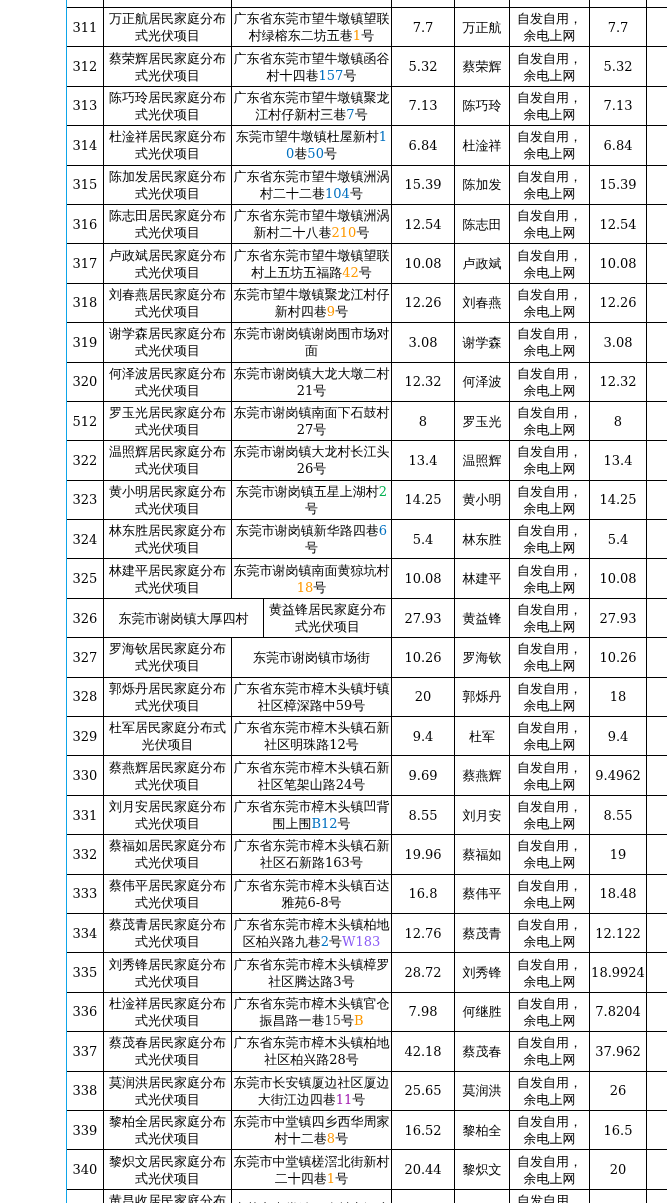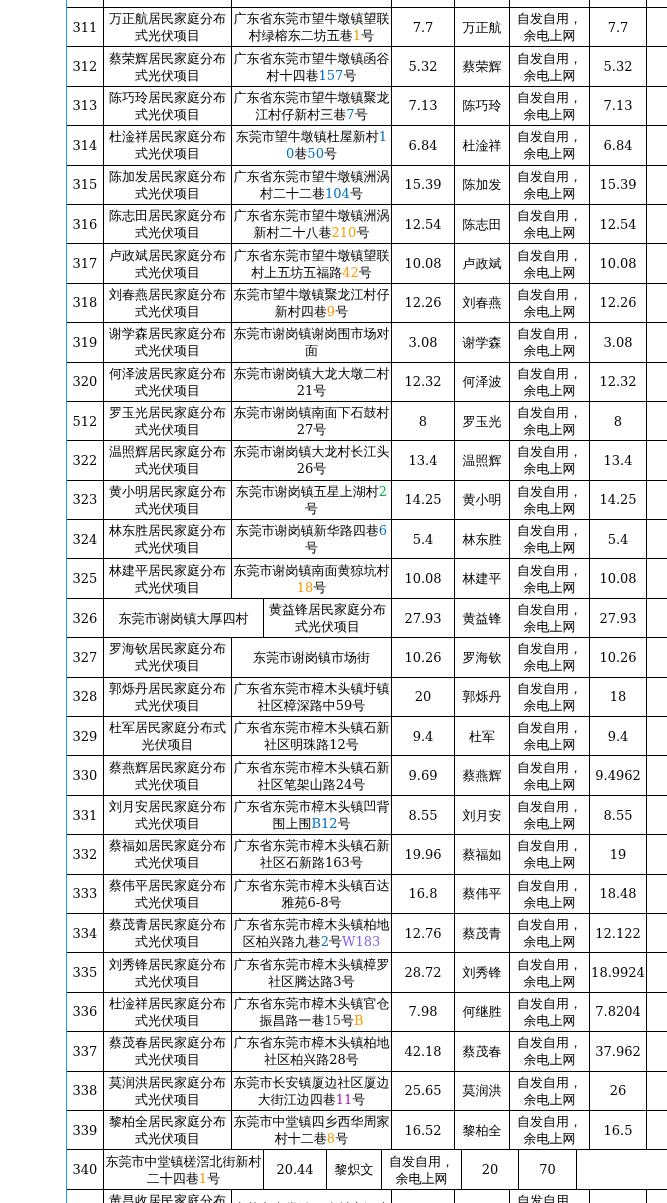--- a/index.html
+++ b/index.html
@@ -857,20 +857,23 @@
           </div>
     <div class="cell c8">
             <span class="cell-inner">60</span>
           </div>
   </div>
 
   <div class="row">
     <div class="cell c1">
             <span class="cell-inner">340</span>
           </div>
+    <div class="cell c2">
+            <span class="cell-inner">黎炽文居民家庭分布式光伏项目</span>
+          </div>
     <div class="cell c3">
             <span class="cell-inner"><span>东莞市中堂镇槎滘北街新村二十四巷</span><span style="color: rgb(255, 153, 0);">1</span><span>号</span></span>
           </div>
     <div class="cell c4">
             <span class="cell-inner">20.44</span>
           </div>
     <div class="cell c5">
             <span class="cell-inner">黎炽文</span>
           </div>
     <div class="cell c6">

